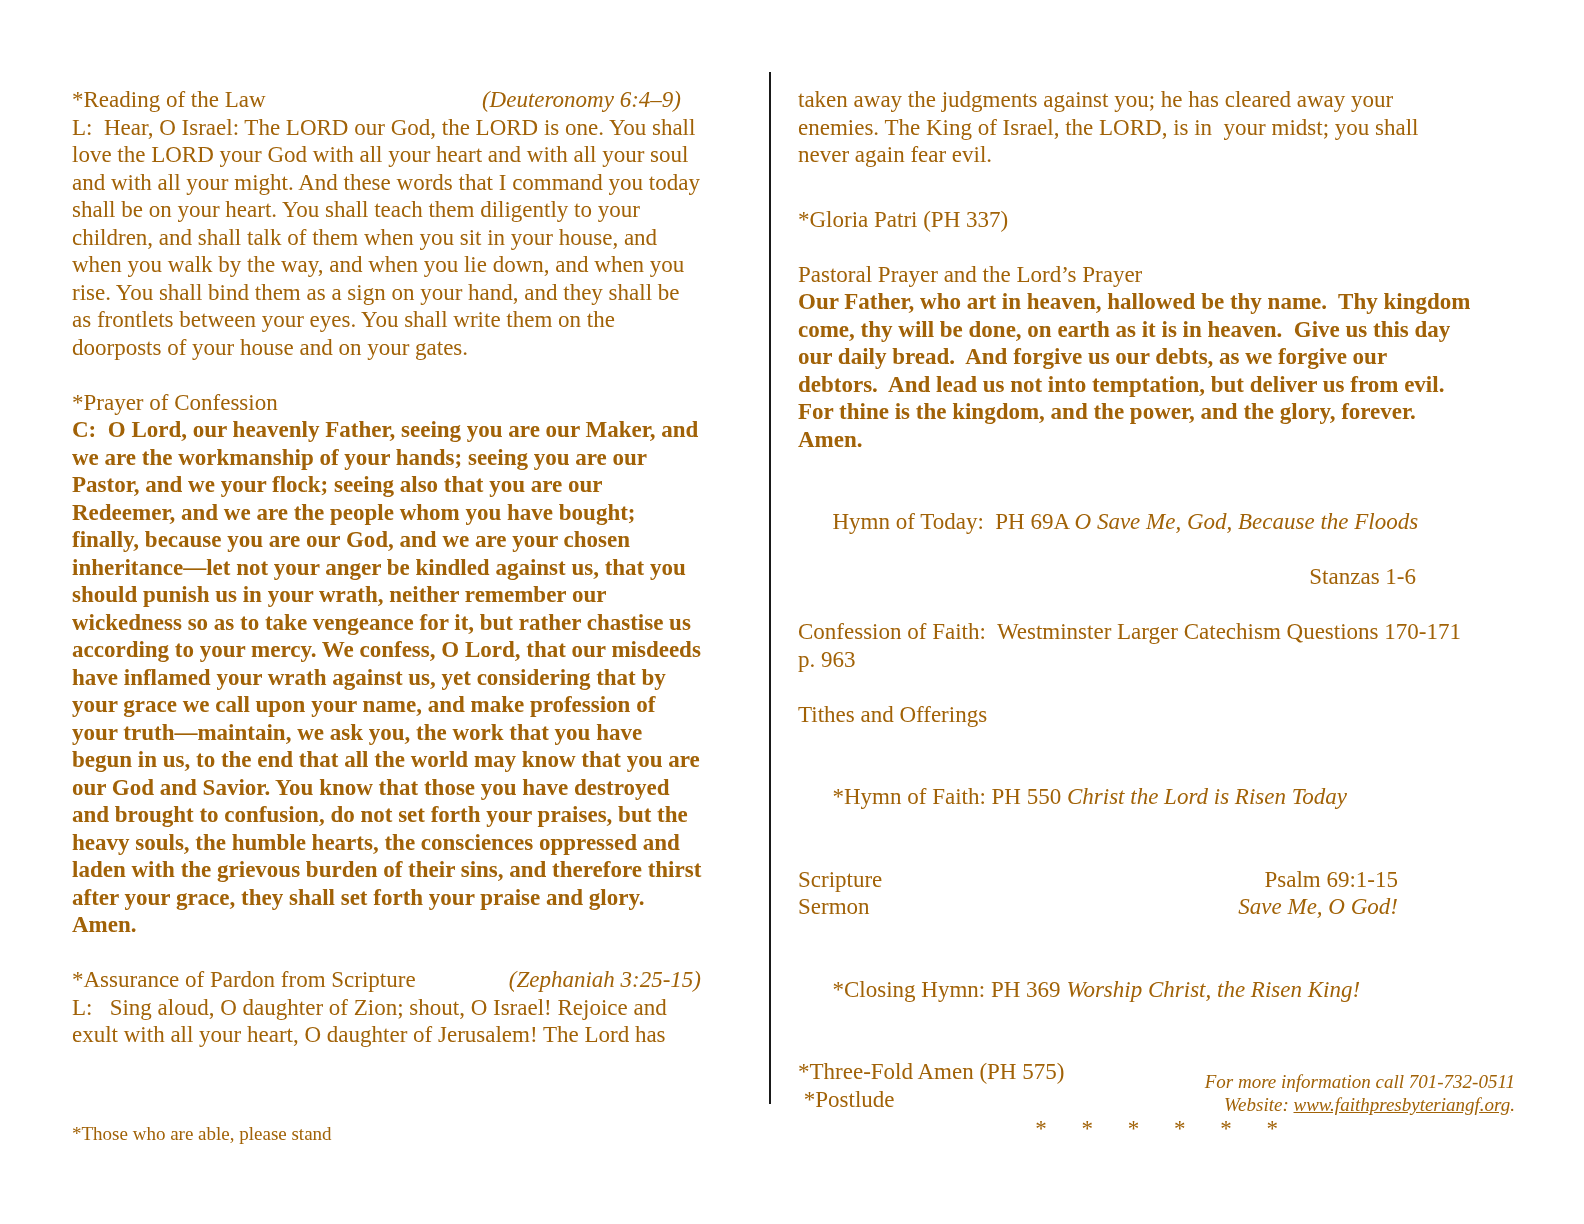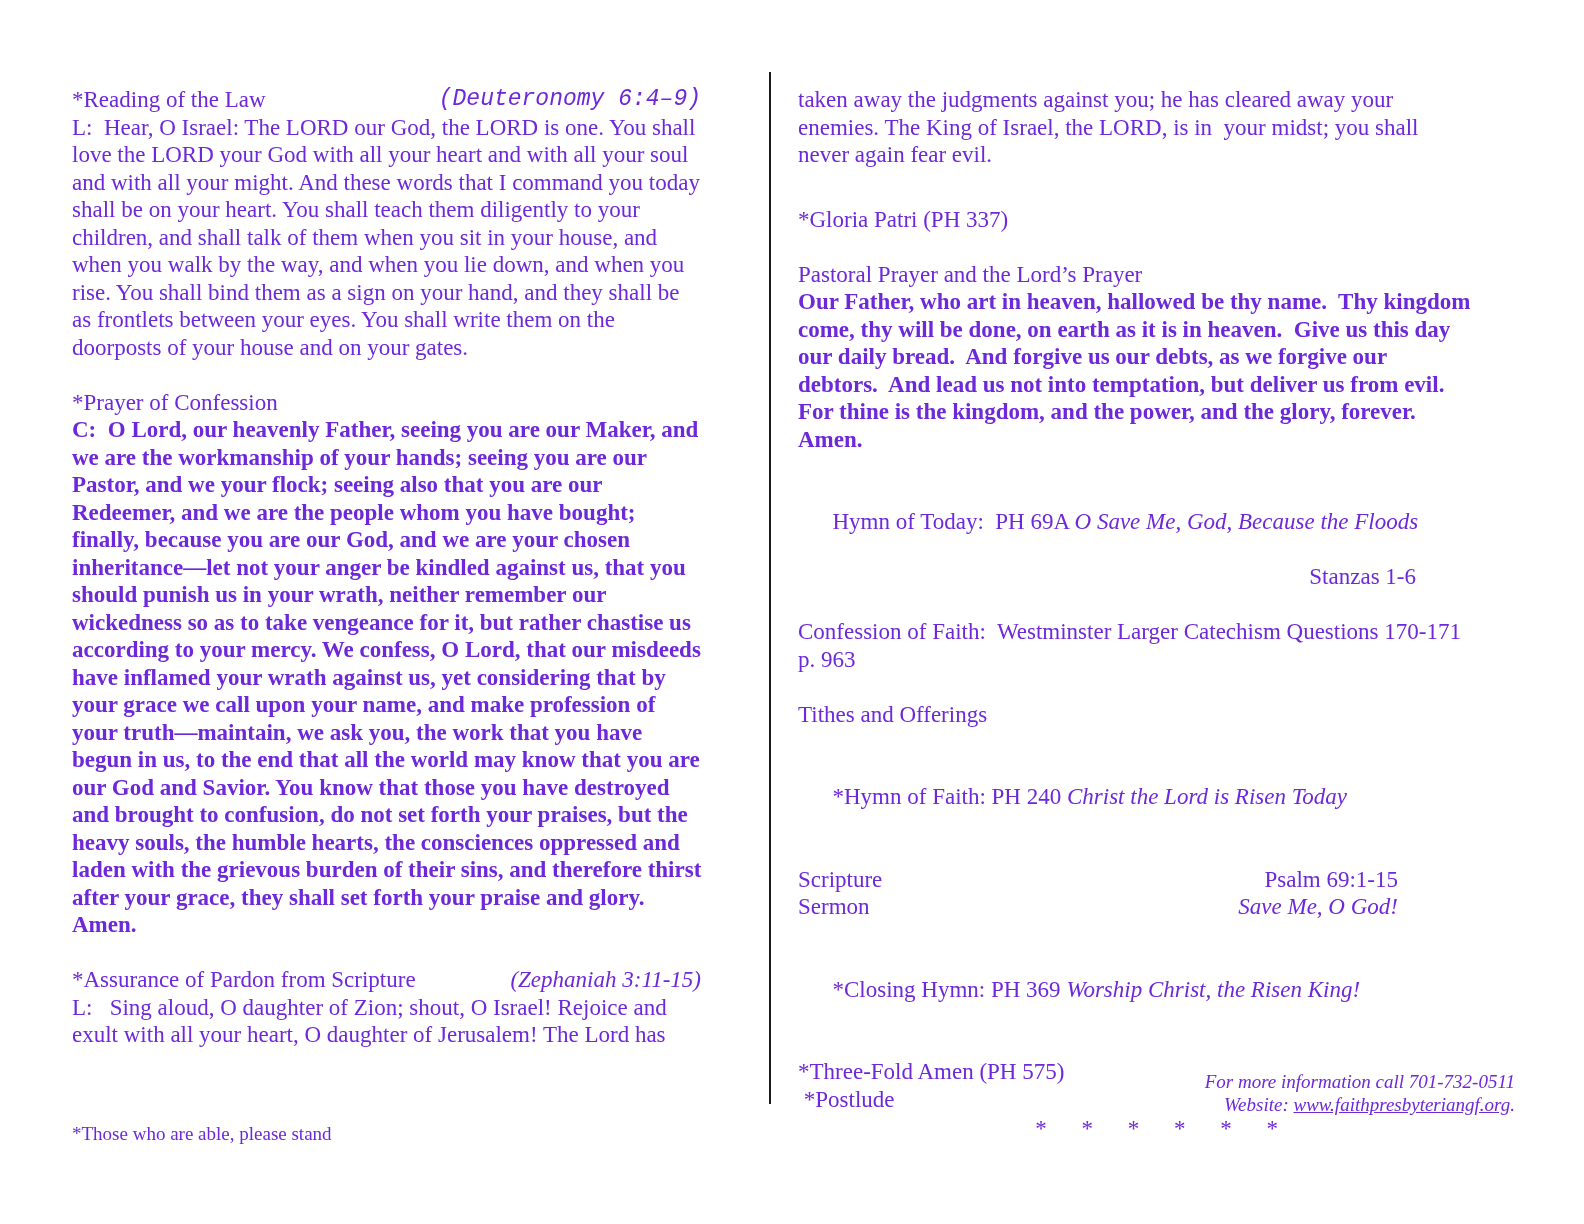--- a/index.html
+++ b/index.html
@@ -1,29 +1,29 @@
 <!DOCTYPE html>
 <html><head>
 <meta charset="utf-8">
 <style>
   html,body { margin:0; padding:0; background:#ffffff; }
   .page {
     position:relative; width:1584px; height:1224px; background:#ffffff;
-    color:#6d28d9; font-family:"Liberation Serif","DejaVu Serif",serif;
+    color:#a16207; font-family:"Liberation Serif","DejaVu Serif",serif;
     font-size:23px; line-height:27.5px; overflow:hidden;
   }
   .divider { position:absolute; left:769px; top:72px; width:2px; height:1032px; background:#1a1a1a; }
   .col { position:absolute; top:86px; }
   .col-left  { left:72px;  width:681px; }
   .col-right { left:798px; width:718px; }
   .pre  { white-space:pre; }
   .bold { font-weight:bold; }
   .it   { font-style:italic; }
   .hrow { display:flex; justify-content:space-between; white-space:pre; }
-  .ref-deut { margin-right:52px;font-family:Liberation Mono, monospace; }
+  .ref-deut { margin-right:72px; }
   .ref-zeph { margin-right:52px; }
   .mt1 { margin-top:27.5px; }
   .mtg { margin-top:37px; }
   .stanzas { text-align:right; padding-right:100px; white-space:pre; }
   .tabrow { display:flex; justify-content:space-between; white-space:pre; }
   .tabval { margin-right:118px; }
   .stars { text-align:center; white-space:pre; margin-top:2px; letter-spacing:1px; }
   .footnote {
     position:absolute; left:72px; top:1122px;
     font-size:19px; line-height:23px; white-space:pre;
@@ -73,21 +73,21 @@
 begun in us, to the end that all the world may know that you are
 our God and Savior. You know that those you have destroyed
 and brought to confusion, do not set forth your praises, but the
 heavy souls, the humble hearts, the consciences oppressed and
 laden with the grievous burden of their sins, and therefore thirst
 after your grace, they shall set forth your praise and glory.
 Amen.</div>
 
     <div class="hrow mt1">
       <span>*Assurance of Pardon from Scripture</span>
-      <span class="it ref-zeph">(Zephaniah 3:11-15)</span>
+      <span class="it ref-zeph">(Zephaniah 3:25-15)</span>
     </div>
     <div class="pre">L:   Sing aloud, O daughter of Zion; shout, O Israel! Rejoice and
 exult with all your heart, O daughter of Jerusalem! The Lord has</div>
 
   </div>
 
   <div class="col col-right">
 
     <div class="pre">taken away the judgments against you; he has cleared away your
 enemies. The King of Israel, the LORD, is in  your midst; you shall
@@ -107,21 +107,21 @@
       <span>Hymn of Today:  PH 69A </span><span class="it">O Save Me, God, Because the Floods</span>
     </div>
     <div class="stanzas">Stanzas 1-6</div>
 
     <div class="pre mt1">Confession of Faith:  Westminster Larger Catechism Questions 170-171
 p. 963</div>
 
     <div class="mt1">Tithes and Offerings</div>
 
     <div class="pre mt1">
-      <span>*Hymn of Faith: PH 240 </span><span class="it">Christ the Lord is Risen Today</span>
+      <span>*Hymn of Faith: PH 550 </span><span class="it">Christ the Lord is Risen Today</span>
     </div>
 
     <div class="tabrow mt1">
       <span>Scripture</span>
       <span class="tabval">Psalm 69:1-15</span>
     </div>
     <div class="tabrow">
       <span>Sermon</span>
       <span class="tabval it">Save Me, O God!</span>
     </div>

